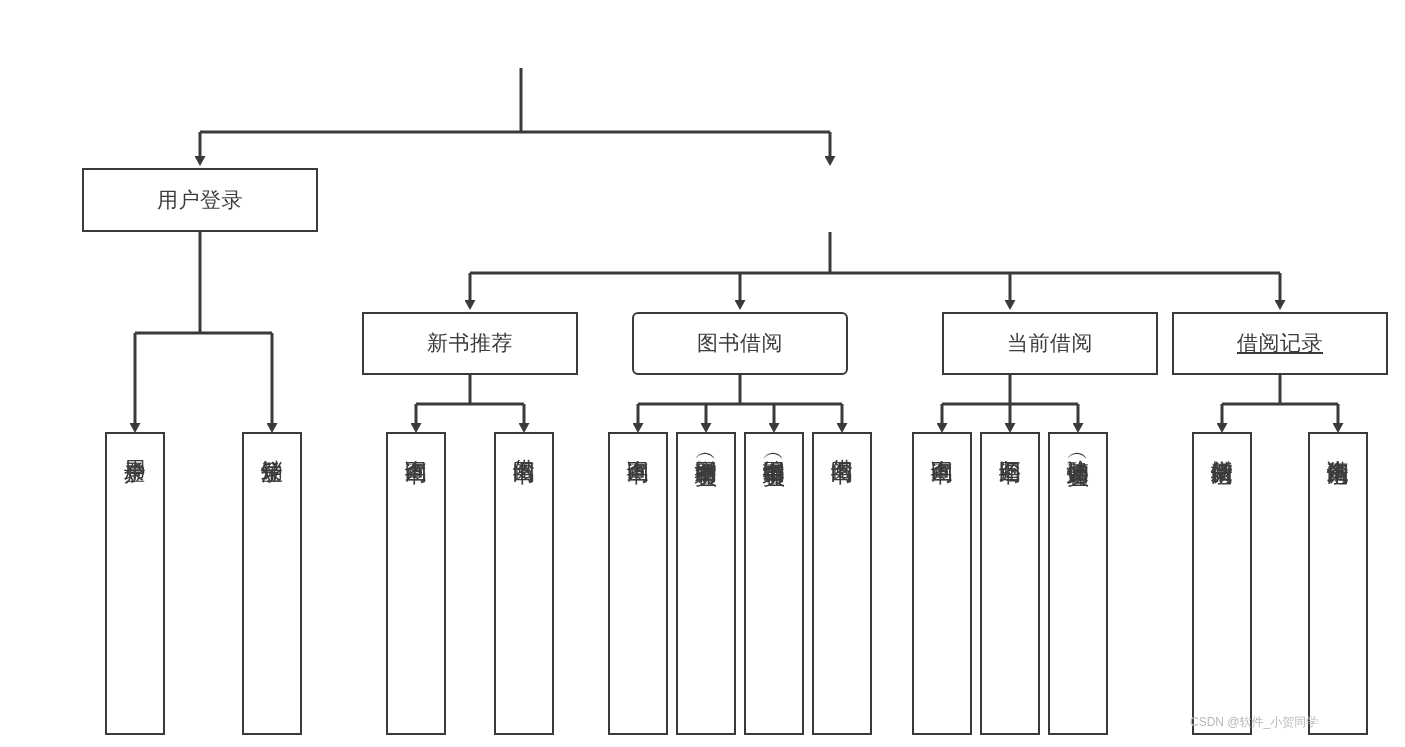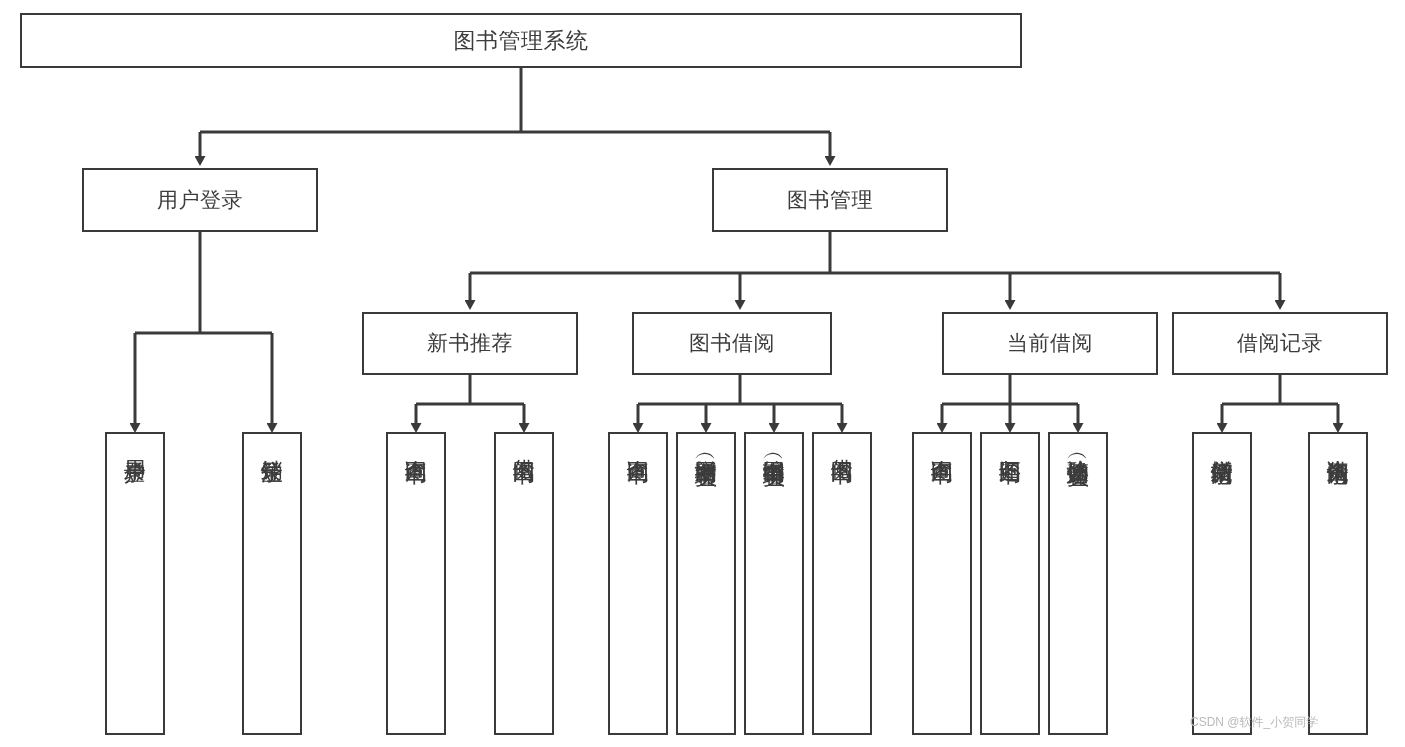--- a/index.html
+++ b/index.html
@@ -120,41 +120,35 @@
       <path d="M1010,404 L1010,424" marker-end="url(#arrow)"></path>
       <path d="M1078,404 L1078,424" marker-end="url(#arrow)"></path>
 
       <path d="M1280,375 L1280,404"></path>
       <path d="M1222,404 L1338,404"></path>
       <path d="M1222,404 L1222,424" marker-end="url(#arrow)"></path>
       <path d="M1338,404 L1338,424" marker-end="url(#arrow)"></path>
     </g>
   </svg>
 
-  <div class="node root horiz" style="left:20px; top:13px; width:1002px; height:55px;">
-    <span class="label">图书管理系统</span>
-  </div>
 
   <div class="node horiz" style="left:82px; top:168px; width:236px; height:64px;">
     <span class="label">用户登录</span>
-  </div>
-  <div class="node horiz" style="left:712px; top:168px; width:236px; height:64px;">
-    <span class="label">图书管理</span>
   </div>
 
   <div class="node horiz" style="left:362px; top:312px; width:216px; height:63px;">
     <span class="label">新书推荐</span>
   </div>
-  <div class="node horiz" style="left:632px; top:312px; width:200px; height:63px;">
+  <div class="node horiz" style="left:632px; top:312px; width:216px; height:63px;border-radius:6px;">
     <span class="label">图书借阅</span>
   </div>
   <div class="node horiz" style="left:942px; top:312px; width:216px; height:63px;">
     <span class="label">当前借阅</span>
   </div>
-  <div class="node horiz" style="left:1172px; top:312px; width:216px; height:63px;">
+  <div class="node horiz" style="left:1172px; top:312px; width:216px; height:63px;text-decoration:underline;">
     <span class="label">借阅记录</span>
   </div>
 
   <div class="node vert" style="left:105px; top:432px; width:60px; height:303px;">
     <span class="label">用户登录</span>
   </div>
   <div class="node vert" style="left:242px; top:432px; width:60px; height:303px;">
     <span class="label">注销登录</span>
   </div>
 

